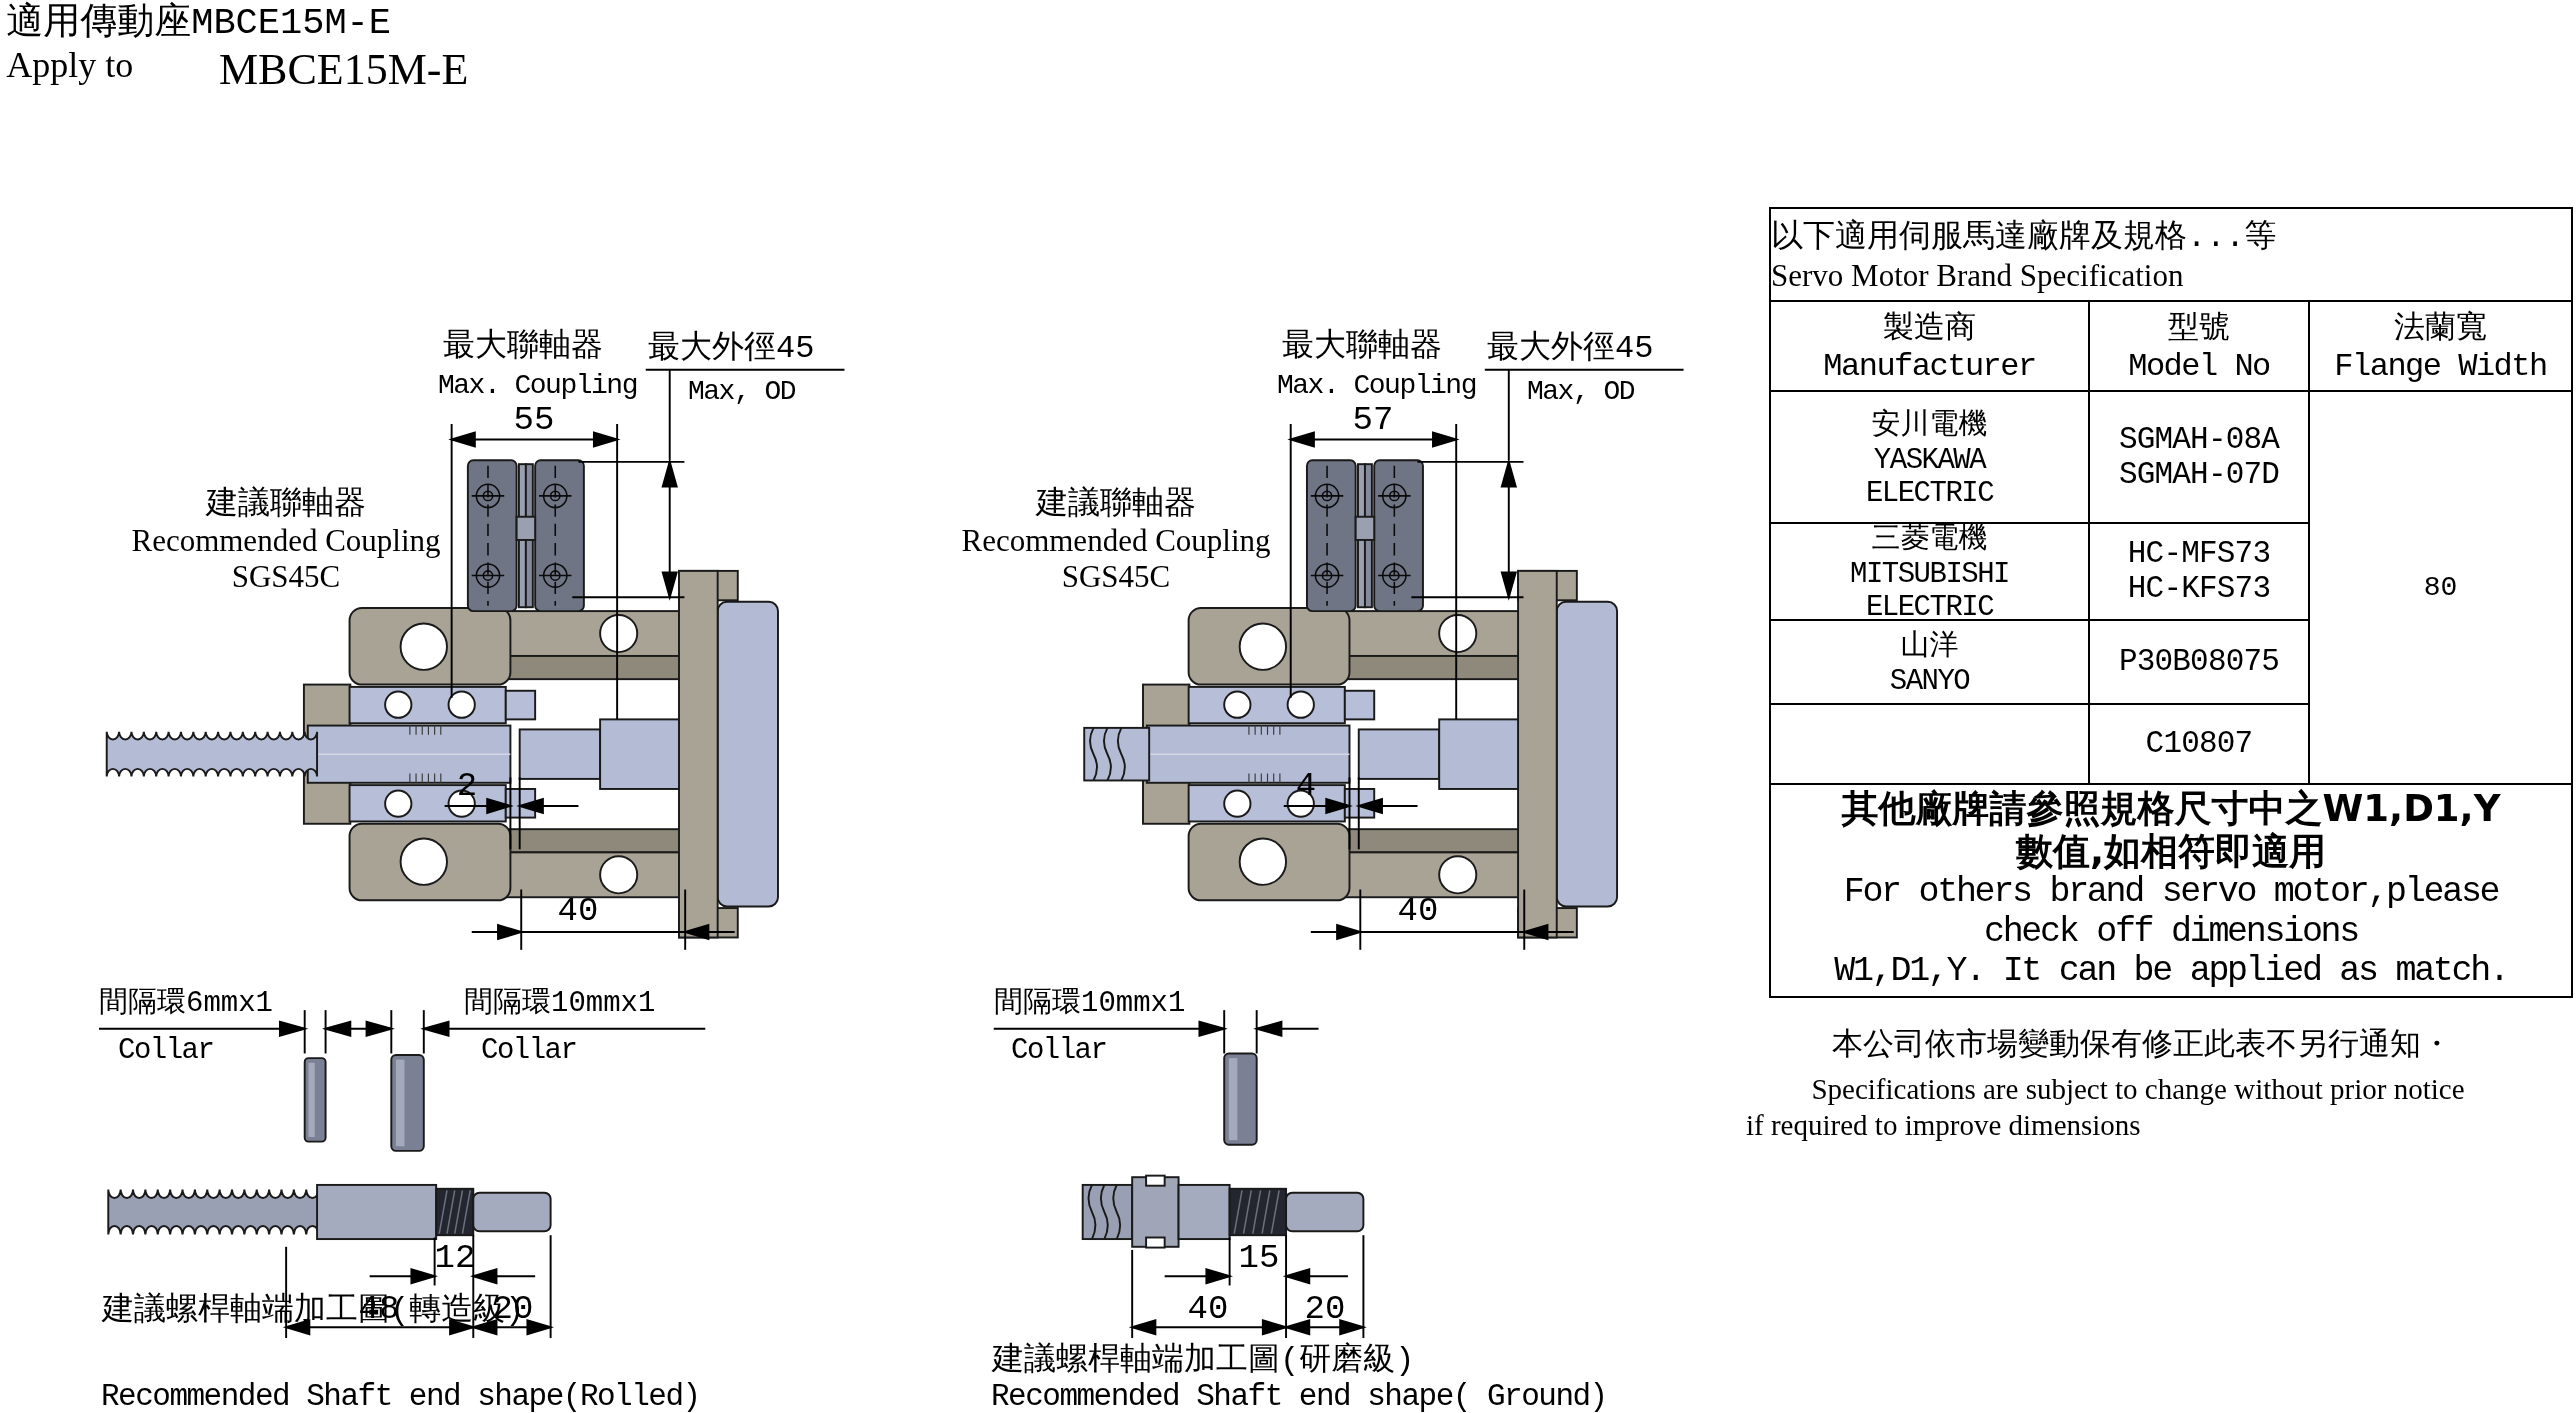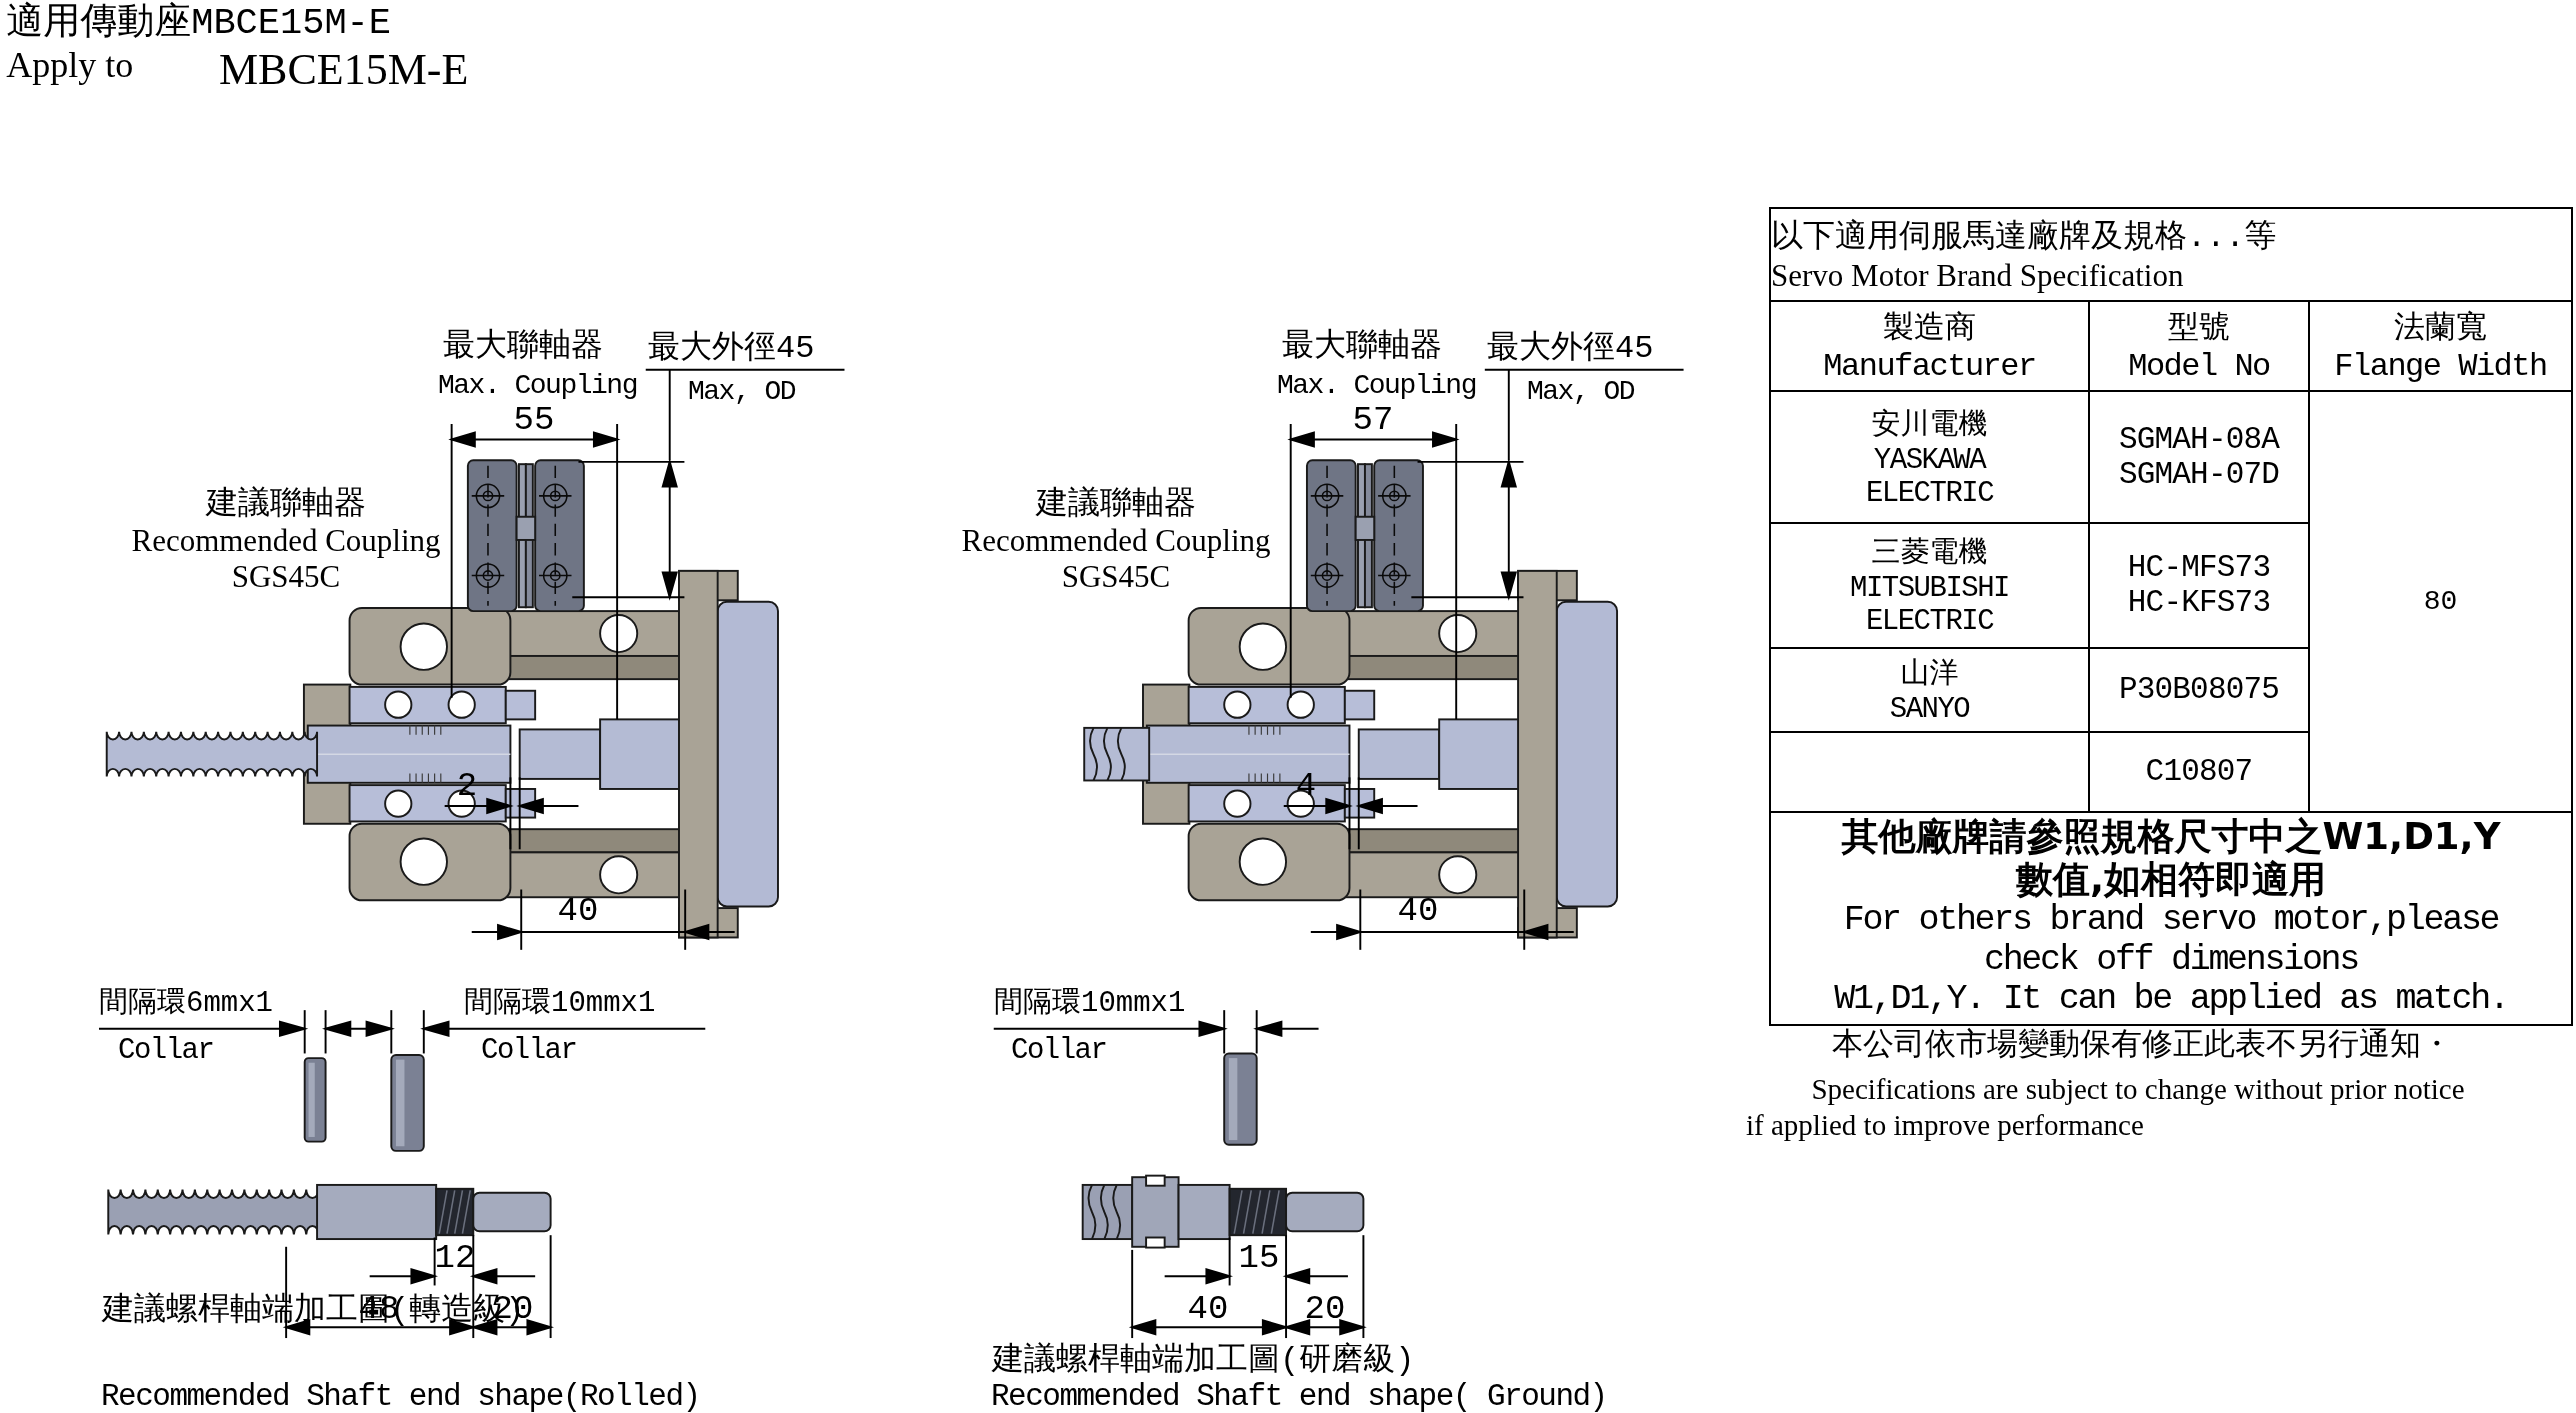--- a/index.html
+++ b/index.html
@@ -22,21 +22,21 @@
   .theads>div:nth-child(-n+2){border-right:2.3px solid #000;}
   .th-zh{font-size:31px;display:block;}
   .th-en{font-size:32px;display:block;font-family:"Liberation Mono", monospace;letter-spacing:-1.5px;}
   .tbody{display:grid;grid-template-columns:319px 220px auto;}
   .tcolA,.tcolB{border-right:2.3px solid #000;}
   .cell{display:flex;flex-direction:column;justify-content:center;align-items:center;
         box-sizing:border-box;font-size:29px;}
   .cell .en{font-family:"Liberation Mono", monospace;letter-spacing:-1.5px;font-size:29px;}
   .cell.model{font-family:"Liberation Mono", monospace;letter-spacing:-0.8px;font-size:31px;}
   .rA1{height:132px;border-bottom:2.3px solid #000;}
-  .rA2{height:125px;border-bottom:2.3px solid #000;}
+  .rA2{height:97px;border-bottom:2.3px solid #000;}
   .rA3{height:84px;border-bottom:2.3px solid #000;}
   .rA4{height:78px;}
   .tcolC{display:flex;align-items:center;justify-content:center;
          font-family:"Liberation Mono", monospace;font-size:28px;}
   .tnote{border-top:2.3px solid #000;text-align:center;padding:3.1px 0 4.6px 0;}
   .tnote .nzh{font-family:"DejaVu Sans", sans-serif;font-weight:bold;font-size:37px;line-height:1.15;}
   .tnote .nen{font-family:"Liberation Mono", monospace;font-size:35px;letter-spacing:-2.3px;line-height:1.13;}
 </style>
 </head>
 <body>
@@ -405,14 +405,14 @@
     <div class="nzh">其他廠牌請參照規格尺寸中之W1,D1,Y</div>
     <div class="nzh">數值,如相符即適用</div>
     <div class="nen">For others brand servo motor,please</div>
     <div class="nen">check off dimensions</div>
     <div class="nen">W1,D1,Y. It can be applied as match.</div>
   </div>
 </div>
 
 <div class="t zh ctr" style="left:2142px;top:1029px;font-size:31px;">本公司依市場變動保有修正此表不另行通知・</div>
 <div class="t ctr" style="left:2138px;top:1073px;font-size:29px;">Specifications are subject to change without prior notice</div>
-<div class="t" style="left:1746px;top:1109px;font-size:29px;">if applied to improve performance</div>
+<div class="t" style="left:1746px;top:1109px;font-size:29px;">if required to improve dimensions</div>
 
 
 </body></html>

